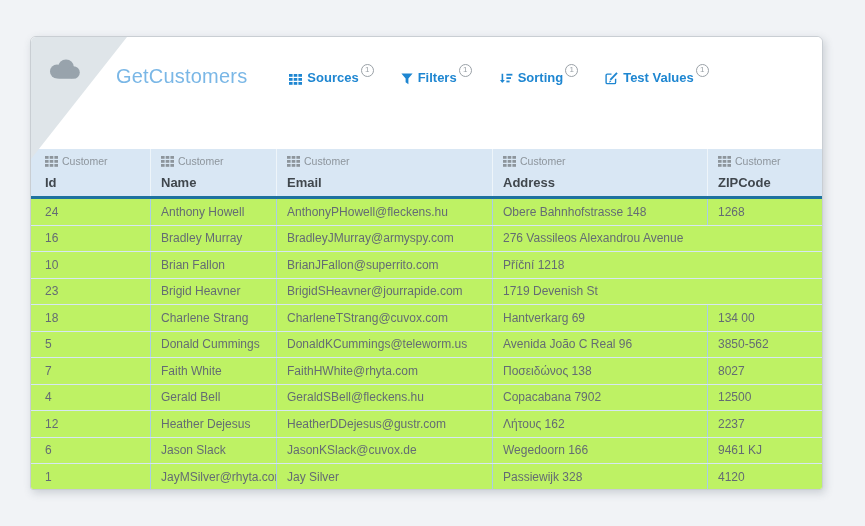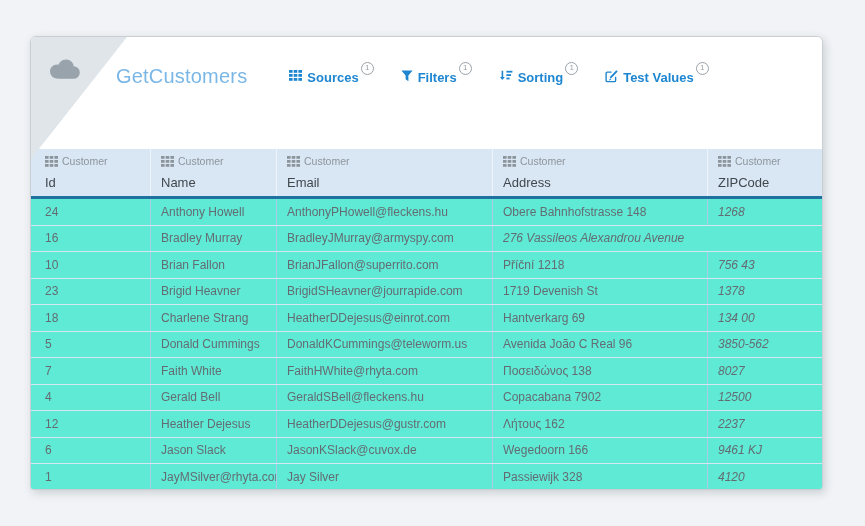--- a/index.html
+++ b/index.html
@@ -36,21 +36,21 @@
   .header-row{
     position:absolute; left:85px; top:24px; height:30px;
     display:flex; align-items:center;
   }
   .title{
     font-size:20px; color:var(--title-blue,#7ab7e6); letter-spacing:.2px;
     margin-right:42px; white-space:nowrap;
   }
   .menu{display:flex; align-items:center; gap:27px; margin-top:2px;}
   .menu-item{
-    display:flex; align-items:flex-start; color:var(--accent-blue,#1e86d1);
+    display:flex; align-items:flex-end; color:var(--accent-blue,#1e86d1);
     font-size:13px; font-weight:700; cursor:pointer; text-decoration:none;
     white-space:nowrap;
   }
   .mi-icon{display:inline-flex; margin-right:5px; color:var(--accent-blue,#1e86d1);}
   .mi-badge{
     display:inline-flex; align-items:center; justify-content:center;
     width:13px; height:13px; border:1.4px solid var(--badge,#9aa1a7);
     border-radius:50%; color:var(--badge,#9aa1a7);
     font-size:8px; font-weight:400; line-height:1;
     margin-left:2px; transform:translateY(-8px); background:transparent;
@@ -64,32 +64,32 @@
   }
   .th-cell{
     padding:6px 8px 4px 10px; border-right:1px solid #eef5fa;
     display:flex; flex-direction:column; justify-content:space-between;
     overflow:hidden;
   }
   .th-cell:first-child{padding-left:14px;}
   .th-cell:last-child{border-right:none;}
   .src-row{display:flex; align-items:center; color:var(--muted,#8d959c); font-size:10.5px;}
   .src-row .g-ico{display:inline-flex; margin-right:4px; color:var(--muted,#8d959c);}
-  .fld{font-size:13px; font-weight:400; color:var(--field-text,#40474d); padding-bottom:2px;}
-  .tbody{flex:1; display:flex; flex-direction:column; background:#5eead4;}
+  .fld{font-size:13px; font-weight:700; color:var(--field-text,#40474d); padding-bottom:2px;}
+  .tbody{flex:1; display:flex; flex-direction:column; background:#bef264;}
   .tr{display:flex; height:26.5px; flex:0 0 26.5px; border-bottom:1px solid var(--row-line,#d6e7f4);}
   .tr:last-child{border-bottom:none;}
   .td{
     font-size:12px; color:var(--body-text,#646c73);
     padding:0 8px 0 10px; display:flex; align-items:center;
     border-right:1px solid var(--col-line,#a9cde8);
     overflow:hidden; white-space:nowrap;
   }
   .td:first-child{padding-left:14px;}
-  .td:last-child{border-right:none;font-style:italic;}
+  .td:last-child{border-right:none;}
   
   .th-cell:nth-child(1),.td:nth-child(1){width:120px; flex:0 0 120px;}
   .th-cell:nth-child(2),.td:nth-child(2){width:126px; flex:0 0 126px;}
   .th-cell:nth-child(3),.td:nth-child(3){width:216px; flex:0 0 216px;}
   .th-cell:nth-child(4),.td:nth-child(4){width:215px; flex:0 0 215px;}
   .th-cell:nth-child(5),.td:nth-child(5){flex:1;}
 </style>
 </head>
 <body>
 
@@ -272,33 +272,31 @@
           <div class="td">16</div>
           <div class="td">Bradley Murray</div>
           <div class="td">BradleyJMurray@armyspy.com</div>
           <div class="td">276 Vassileos Alexandrou Avenue</div>
         </div>
         <div class="tr">
           <div class="td">10</div>
           <div class="td">Brian Fallon</div>
           <div class="td">BrianJFallon@superrito.com</div>
           <div class="td">Příční 1218</div>
-          <div class="td">756 43</div>
         </div>
         <div class="tr">
           <div class="td">23</div>
           <div class="td">Brigid Heavner</div>
           <div class="td">BrigidSHeavner@jourrapide.com</div>
           <div class="td">1719 Devenish St</div>
-          <div class="td">1378</div>
         </div>
         <div class="tr">
           <div class="td">18</div>
           <div class="td">Charlene Strang</div>
-          <div class="td">HeatherDDejesus@einrot.com</div>
+          <div class="td">CharleneTStrang@cuvox.com</div>
           <div class="td">Hantverkarg 69</div>
           <div class="td">134 00</div>
         </div>
         <div class="tr">
           <div class="td">5</div>
           <div class="td">Donald Cummings</div>
           <div class="td">DonaldKCummings@teleworm.us</div>
           <div class="td">Avenida João C Real 96</div>
           <div class="td">3850-562</div>
         </div>

